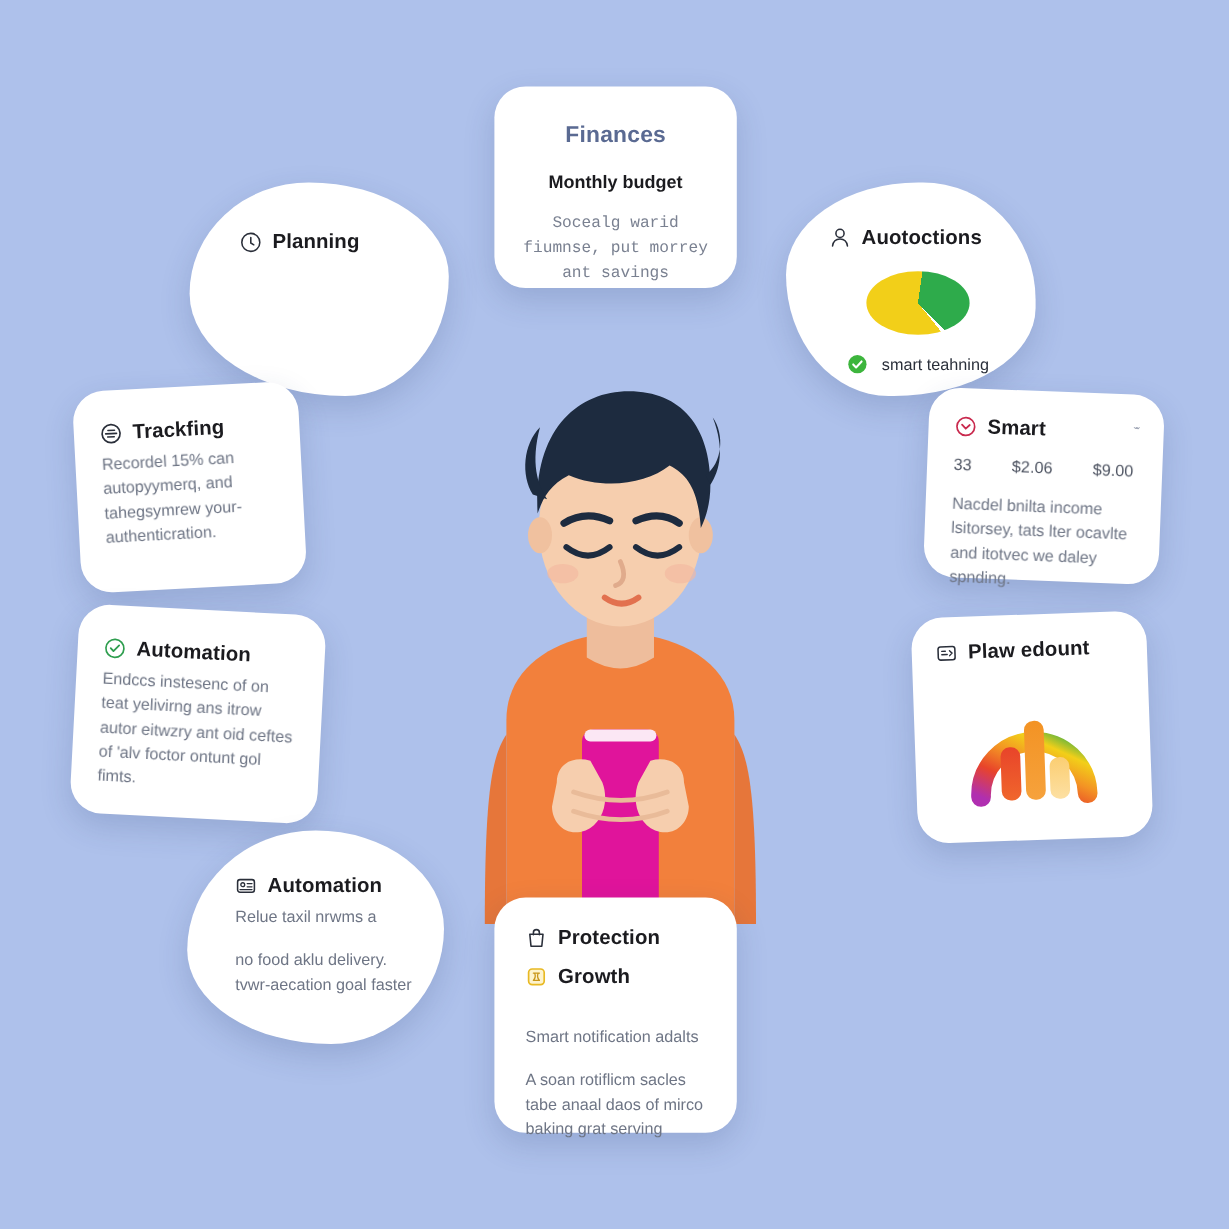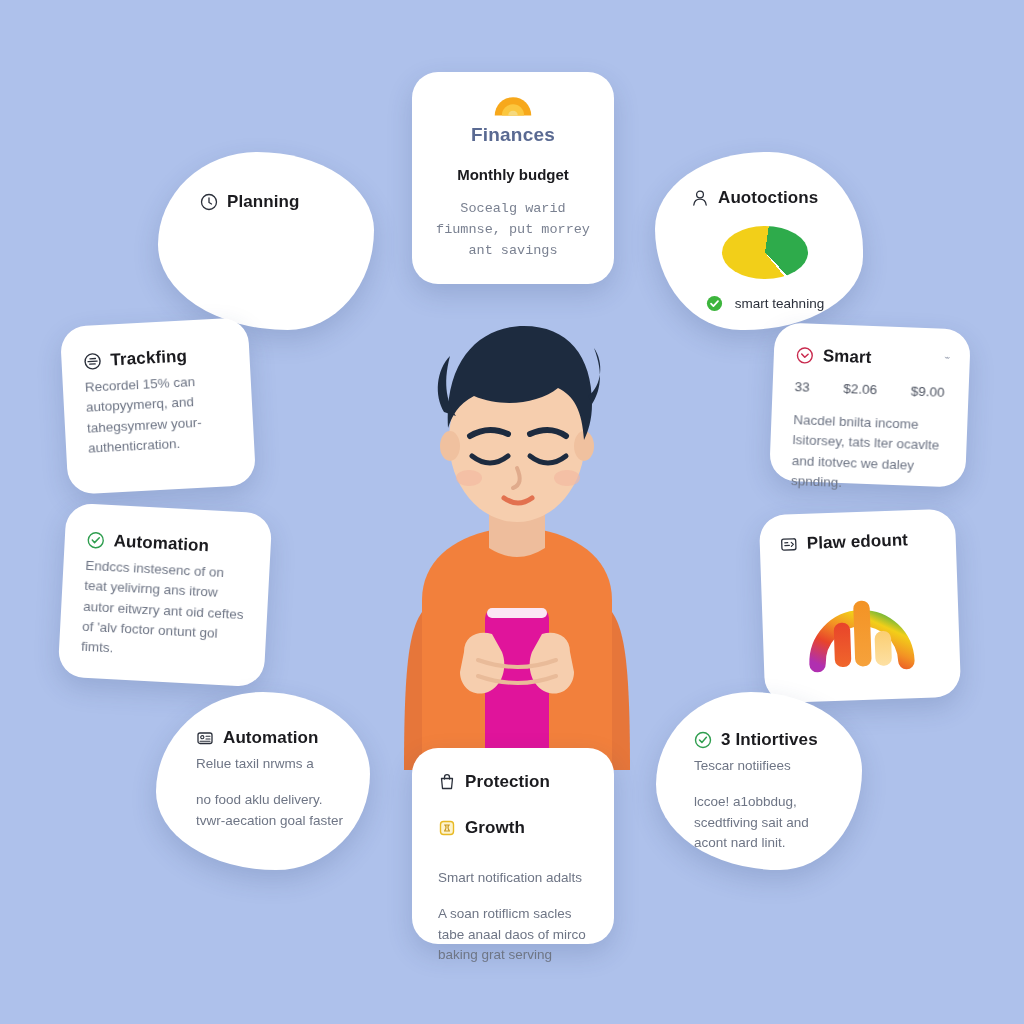--- a/index.html
+++ b/index.html
@@ -51,21 +51,21 @@
     line-height: 1.5;
     color: #6e7585;
     filter: blur(.35px);
   }
   .body-text.p2 { margin-top: 10px; }
 
   .icon { flex: 0 0 auto; display: inline-flex; }
 
   
   #card-planning   { left: 158px; top: 152px;  width: 216px; height: 178px; padding: 40px 30px 24px 42px; }
-  #card-finances   { left: 412px; top: 72px;   width: 202px; height: 212px; align-items: center; text-align: center; padding: 22px 18px; }
+  #card-finances   { left: 412px; top: 72px;   width: 202px; height: 168px; align-items: center; text-align: center; padding: 22px 18px; }
   #card-accounts   { left: 655px; top: 152px;  width: 208px; height: 178px; padding: 36px 24px 18px 36px; }
   #card-tracking   { left: 64px;  top: 322px;  width: 188px; height: 168px; padding: 26px 22px; }
   #card-smart      { left: 772px; top: 326px;  width: 196px; height: 158px; padding: 22px 22px; }
   #card-automation-left { left: 62px; top: 508px; width: 206px; height: 174px; padding: 26px 22px; }
   #card-plan       { left: 762px; top: 512px;  width: 196px; height: 188px; padding: 20px 20px; }
   #card-automation-bottom { left: 156px; top: 692px; width: 214px; height: 178px; padding: 36px 26px 20px 40px; }
   #card-protection { left: 412px; top: 748px;  width: 202px; height: 196px; padding: 24px 22px 20px 26px; }
   #card-initiatives{ left: 656px; top: 692px;  width: 206px; height: 178px; padding: 38px 26px 20px 38px; }
 
   
@@ -307,40 +307,27 @@
   <div class="card rounded" id="card-protection">
     <div class="head">
       <span class="icon">
         <svg width="18" height="18" viewBox="0 0 18 18">
             <path d="M3.5 5.5 h11 l-1 10 h-9 Z" fill="none" stroke="#2a2f3a" stroke-width="1.3" stroke-linejoin="round"></path>
             <path d="M6.5 6 V4.2 a2.5 2.5 0 0 1 5 0 V6" fill="none" stroke="#2a2f3a" stroke-width="1.3" stroke-linecap="round"></path>
           </svg>
       </span>
       <span class="head-title">Protection</span>
     </div>
-    <div class="head" style="margin-top:20px">
+    <div class="head" style="margin-top:6px">
       <span class="icon">
         <svg width="18" height="18" viewBox="0 0 18 18">
             <rect x="2.5" y="2.5" width="13" height="13" rx="3" fill="#fdf3cd" stroke="#e8b923" stroke-width="1.4"></rect>
             <path d="M6.5 6 h5 M6.5 12 h5 M7.5 6 q1.5 3 -1 6 M10.5 6 q-1.5 3 1 6" stroke="#c9971a" stroke-width="1.1" fill="none" stroke-linecap="round"></path>
           </svg>
       </span>
       <span class="head-title">Growth</span>
     </div>
     <div class="body-text" style="margin-top:24px">Smart notification adalts</div>
     <div class="body-text p2">A soan rotiflicm sacles tabe anaal daos of mirco baking grat serving</div>
   </div>
 
-  <div class="card blob-a" id="card-initiatives">
-    <div class="head">
-      <span class="icon">
-        <svg width="18" height="18" viewBox="0 0 18 18">
-            <circle cx="9" cy="9" r="7.5" fill="none" stroke="#2f9e4f" stroke-width="1.4"></circle>
-            <path d="M5.5 9 L7.9 11.4 L12.4 6.3" stroke="#2f9e4f" stroke-width="1.5" fill="none" stroke-linecap="round" stroke-linejoin="round"></path>
-          </svg>
-      </span>
-      <span class="head-title">3 Intiortives</span>
-    </div>
-    <div class="body-text">Tescar notiifiees</div>
-    <div class="body-text p2">lccoe! a1obbdug, scedtfiving sait and acont nard linit.</div>
-  </div>
 
 </div>
 
 </body></html>

